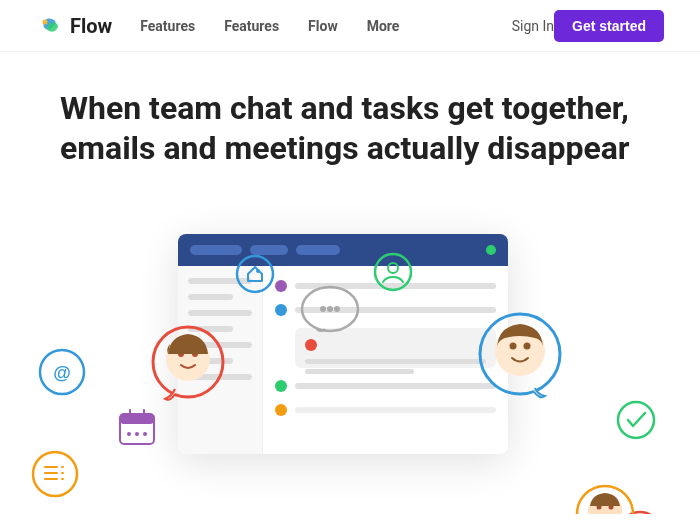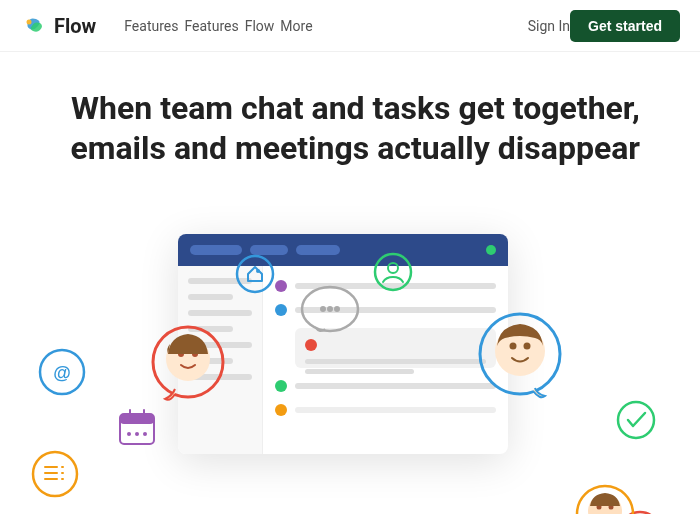--- a/index.html
+++ b/index.html
@@ -9,72 +9,73 @@
       width: 700px;
       height: 525px;
       overflow: hidden;
       color: #333;
     }
 
     
     nav {
       display: flex;
       align-items: center;
-      padding: 0 20px;
+      padding: 0 36px;
       height: 52px;
       border-bottom: 1px solid #f0f0f0;
     }
     .logo {
       display: flex;
       align-items: center;
       gap: 6px;
       font-weight: 700;
       font-size: 20px;
       color: #222;
       margin-right: 28px;
     }
     .logo-icon {
       width: 28px;
       height: 28px;
     }
     .nav-links {
       display: flex;
-      gap: 6px;
+      gap: 29px;
       list-style: none;
+      font-weight: bold;
     }
     .nav-links a {
       text-decoration: none;
       color: #555;
       font-size: 14px;
     }
     .nav-right {
       margin-left: auto;
       display: flex;
       align-items: center;
       gap: 0;
     }
     .sign-in {
       font-size: 14px;
       color: #555;
       cursor: pointer;
     }
     .get-started {
-      background: #14532d;
+      background: #6d28d9;
       color: white;
       border: none;
       padding: 8px 18px;
       border-radius: 5px;
       font-size: 14px;
       font-weight: 600;
       cursor: pointer;
     }
 
     
     .hero {
-      text-align: right;
+      text-align: left;
       padding: 36px 60px 0;
     }
     .hero h1 {
       font-size: 32px;
       font-weight: 700;
       color: #222;
       line-height: 1.25;
       margin-bottom: 16px;
     }
     .hero p {

